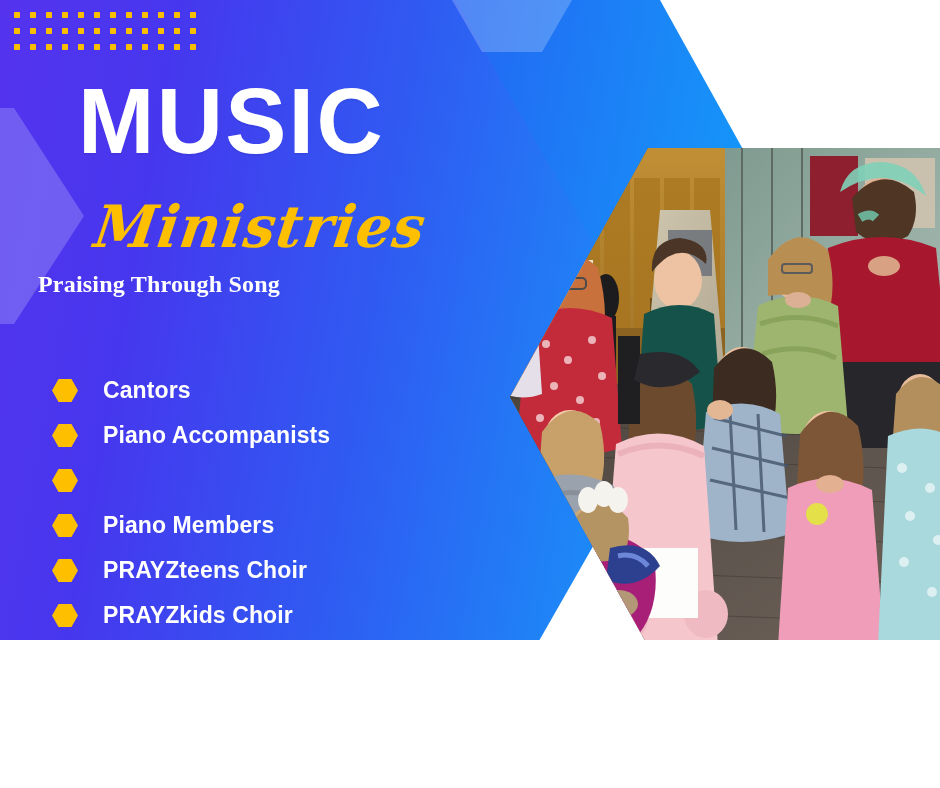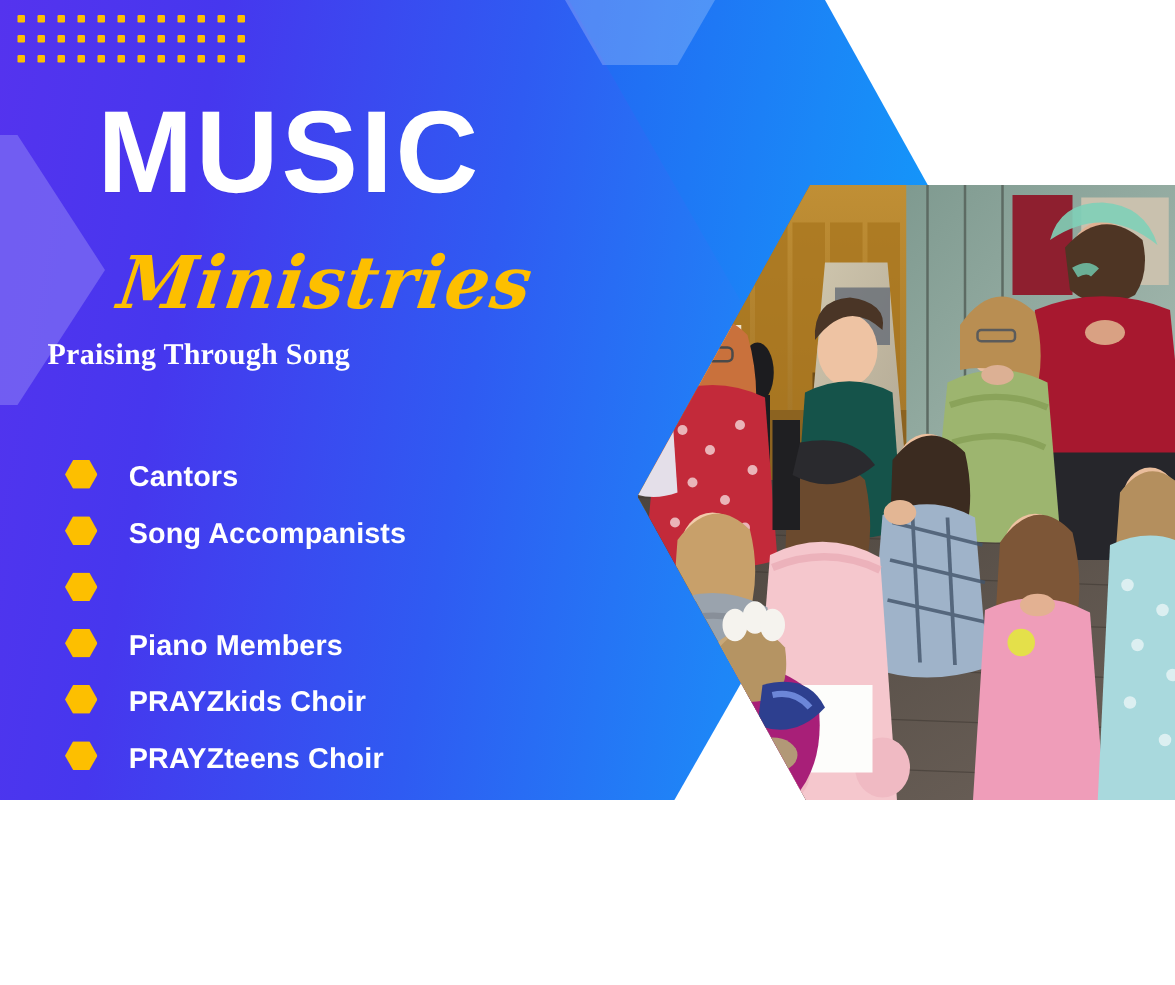--- a/index.html
+++ b/index.html
@@ -119,20 +119,21 @@
   }
 
   
   #bullet-list {
     position: absolute;
     left: 52px; top: 368px;
     width: 380px;
   }
   .bullet-row {
     display: flex;
+    align-items: center;
     height: 45px;
   }
   .bullet-mark {
     flex: 0 0 auto;
     width: 26px; height: 23px;
     background: #FDBF00;
     margin-right: 25px;
     -webkit-clip-path: polygon(25% 0, 75% 0, 100% 50%, 75% 100%, 25% 100%, 0 50%);
     clip-path: polygon(25% 0, 75% 0, 100% 50%, 75% 100%, 25% 100%, 0 50%);
   }
@@ -262,36 +263,36 @@
   <div class="title-script">Ministries</div>
   <div class="tagline">Praising Through Song</div>
 
   <div id="bullet-list">
     <div class="bullet-row">
       <span class="bullet-mark"></span>
       <span class="bullet-label">Cantors</span>
     </div>
     <div class="bullet-row">
       <span class="bullet-mark"></span>
-      <span class="bullet-label">Song Accompanists</span>
+      <span class="bullet-label">Piano Accompanists</span>
     </div>
     <div class="bullet-row">
       <span class="bullet-mark"></span>
     </div>
     <div class="bullet-row">
       <span class="bullet-mark"></span>
       <span class="bullet-label">Piano Members</span>
     </div>
     <div class="bullet-row">
       <span class="bullet-mark"></span>
+      <span class="bullet-label">PRAYZteens Choir</span>
+    </div>
+    <div class="bullet-row">
+      <span class="bullet-mark"></span>
       <span class="bullet-label">PRAYZkids Choir</span>
-    </div>
-    <div class="bullet-row">
-      <span class="bullet-mark"></span>
-      <span class="bullet-label">PRAYZteens Choir</span>
     </div>
   </div>
 
   <div id="photo-frame">
     <svg viewBox="0 0 430 498" preserveAspectRatio="none">
       <defs>
         <linearGradient id="wallWood" x1="0" y1="0" x2="0" y2="1">
           <stop offset="0" stop-color="#c08f35"></stop>
             <stop offset="1" stop-color="#9c6f24"></stop>
         </linearGradient>

